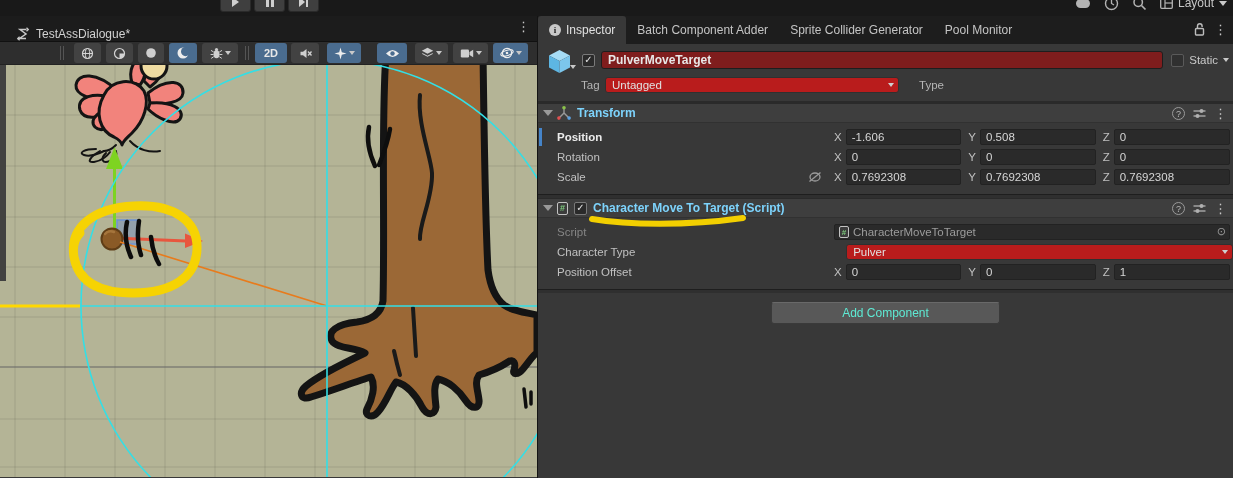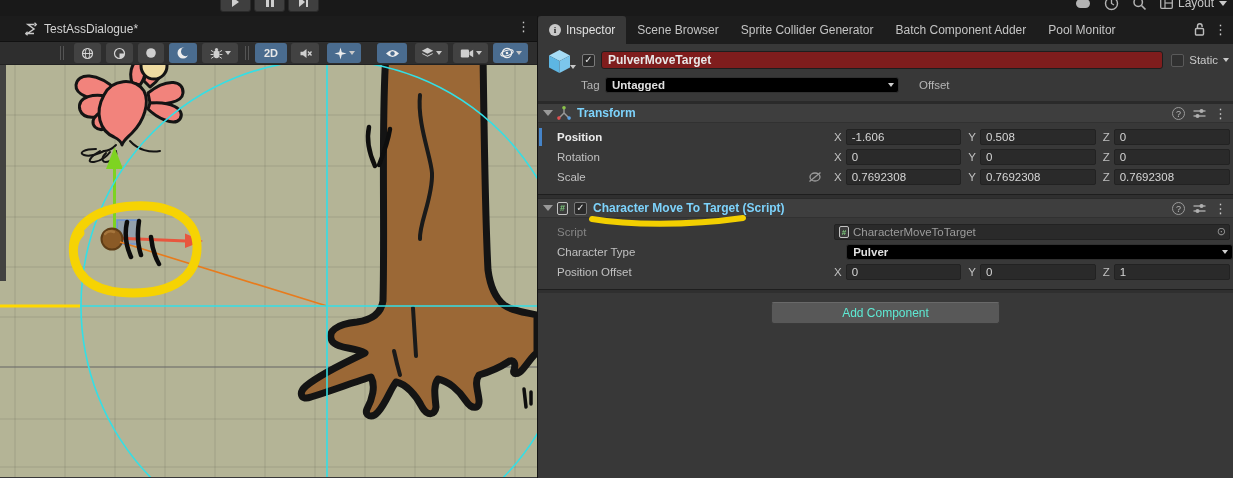--- a/index.html
+++ b/index.html
@@ -16,21 +16,21 @@
   .pausebars i{display:block;width:3px;height:10px;background:#cfcfcf;}
   .stepwrap{display:flex;align-items:center;gap:1px;}
   .stepwrap i{display:block;width:2px;height:10px;background:#cfcfcf;}
   .topright{position:absolute;right:6px;top:-9px;height:24px;display:flex;align-items:center;gap:13px;color:#bdbdbd;}
   .layoutgrp{display:flex;align-items:center;gap:5px;font-size:12px;color:#c6c6c6;}
   .caret{width:0;height:0;border-left:4px solid transparent;border-right:4px solid transparent;border-top:5px solid #c9c9c9;}
   .caret.sm{border-left-width:3px;border-right-width:3px;border-top-width:4px;}
 
   
   .scene-pane{position:absolute;left:0;top:16px;width:537px;height:462px;}
-  .scene-tabbar{position:relative;height:26px;background:#1c1c1c;display:flex;align-items:center;padding-left:24px;
+  .scene-tabbar{position:relative;height:26px;background:#1c1c1c;display:flex;align-items:flex-end;padding-left:16px;
     color:#d2d2d2;font-size:12px;border-bottom:1px solid #111;box-sizing:border-box;}
   .scene-tabbar .title{margin-left:6px;}
   .scene-kebab{position:absolute;right:7px;top:4px;color:#c9c9c9;font-size:13px;}
   .scene-toolbar{position:relative;height:23px;background:#2e2e2e;border-bottom:1px solid #222;box-sizing:border-box;}
   .tsep{position:absolute;top:4px;width:2px;height:14px;border-left:1px solid #555;border-right:1px solid #555;}
   .tbtn{position:absolute;top:1px;height:20px;background:#424242;border-radius:3px;display:flex;align-items:center;
     justify-content:center;gap:2px;box-sizing:border-box;color:#dcdcdc;}
   .tbtn.active{background:#4a6c8f;}
   .tbtn svg{display:block;}
   .lbl2d{font-size:11px;font-weight:bold;color:#e8e8e8;}
@@ -54,22 +54,22 @@
   .cubewrap .caret.sm{position:absolute;left:24px;top:17px;}
   .gocheck{margin-right:6px;}
   .cb{width:13px;height:13px;background:#2a2a2a;border:1px solid #7a7a7a;border-radius:2px;box-sizing:border-box;
     display:flex;align-items:center;justify-content:center;color:#e3e3e3;font-size:10px;line-height:1;}
   .cb.empty{border-color:#5a5a5a;background:#303030;color:transparent;}
   .namefield{flex:1;height:18px;background:#7f1d1d;border:1px solid #1e1e1e;border-radius:3px;box-sizing:border-box;
     color:#e8e8e8;font-weight:bold;font-size:12px;line-height:16px;padding-left:6px;margin-right:8px;}
   .staticgrp{display:flex;align-items:center;gap:5px;font-size:11.5px;color:#c9c9c9;}
   .go-row2{position:absolute;left:0;right:4px;top:32px;height:17px;display:flex;align-items:center;font-size:11.5px;color:#b5b5b5;}
   .go-row2 .taglbl{width:22px;margin-left:43px;}
-  .dd{position:relative;height:16px;background:#000000;border:1px solid #303030;border-radius:3px;box-sizing:border-box;
-    color:#e0e0e0;font-size:11.5px;line-height:14px;padding:0 16px 0 6px;white-space:nowrap;overflow:hidden;font-weight:bold;}
+  .dd{position:relative;height:16px;background:#b91c1c;border:1px solid #303030;border-radius:3px;box-sizing:border-box;
+    color:#e0e0e0;font-size:11.5px;line-height:14px;padding:0 16px 0 6px;white-space:nowrap;overflow:hidden;}
   .dd .caret{position:absolute;right:4px;top:5px;border-top-color:#cfcfcf;border-left-width:3.5px;border-right-width:3.5px;border-top-width:4.5px;}
   .dd.tagdd{width:294px;margin-left:2px;}
   .go-row2 .layerlbl{margin-left:20px;width:33px;}
   .dd.layerdd{flex:1;}
 
   .comp{position:relative;background:#383838;}
   .comp-header{position:relative;height:20px;background:#3e3e3e;border-top:1px solid #2a2a2a;border-bottom:1px solid #313131;
     display:flex;align-items:center;padding-left:5px;box-sizing:border-box;}
   .fold{width:0;height:0;border-left:5px solid transparent;border-right:5px solid transparent;border-top:6px solid #999;margin-right:4px;}
   .comp-title{font-size:12px;font-weight:bold;color:#7dd3fc;margin-left:6px;}
@@ -347,27 +347,24 @@
     </div>
   </div>
 
   <div class="inspector">
     <div class="insp-tabbar">
       <div class="itab active">
         <span class="infoicon">i</span>
         <span>Inspector</span>
       </div>
       <div class="itab">
-          <span>Scene Browser</span>
+          <span>Batch Component Adder</span>
         </div>
       <div class="itab">
           <span>Sprite Collider Generator</span>
-        </div>
-      <div class="itab">
-          <span>Batch Component Adder</span>
         </div>
       <div class="itab">
           <span>Pool Monitor</span>
         </div>
       <div class="tabicons">
         <svg width="11" height="14" viewBox="0 0 11 14">
           <rect x="1.5" y="6.5" width="8" height="6.5" rx="1" fill="none" stroke="#bdbdbd" stroke-width="1.4"></rect>
           <path d="M3.5,6.5 V4 a2.3,2.3 0 0 1 4.6,0 V5" fill="none" stroke="#bdbdbd" stroke-width="1.4"></path>
         </svg>
         <span class="kebab">⋮</span>
@@ -391,21 +388,21 @@
           <span>Static</span>
           <span class="caret sm"></span>
         </div>
       </div>
       <div class="go-row2">
         <span class="taglbl">Tag</span>
         <div class="dd tagdd">
           <span>Untagged</span>
           <span class="caret"></span>
         </div>
-        <span class="layerlbl">Offset</span>
+        <span class="layerlbl">Type</span>
       </div>
     </div>
 
     <div class="comp">
       <div class="comp-header">
         <span class="fold"></span>
         <svg width="14" height="14" viewBox="0 0 14 14">
           <line x1="7" y1="7" x2="7" y2="1.5" stroke="#9a9a9a" stroke-width="1.4"></line>
           <line x1="7" y1="7" x2="2" y2="12" stroke="#9a9a9a" stroke-width="1.4"></line>
           <line x1="7" y1="7" x2="12" y2="12" stroke="#9a9a9a" stroke-width="1.4"></line>

